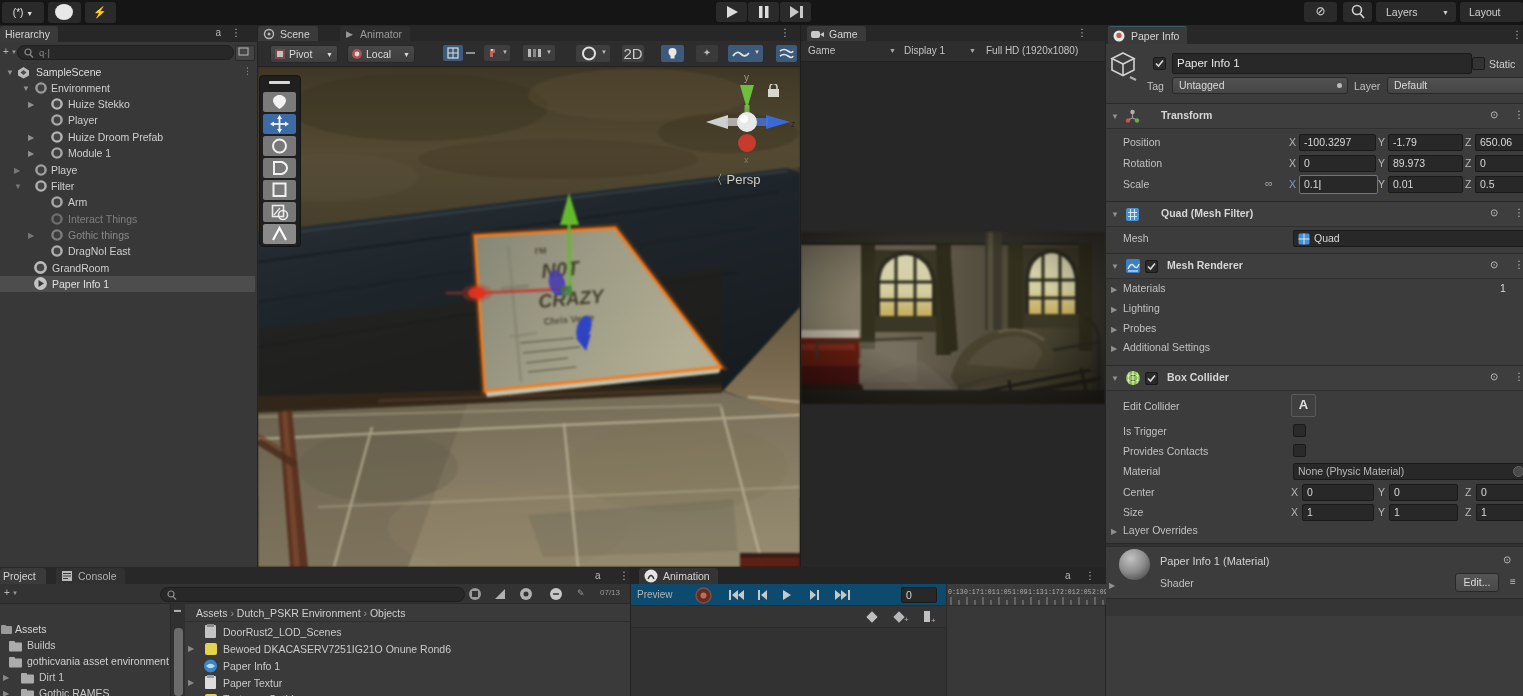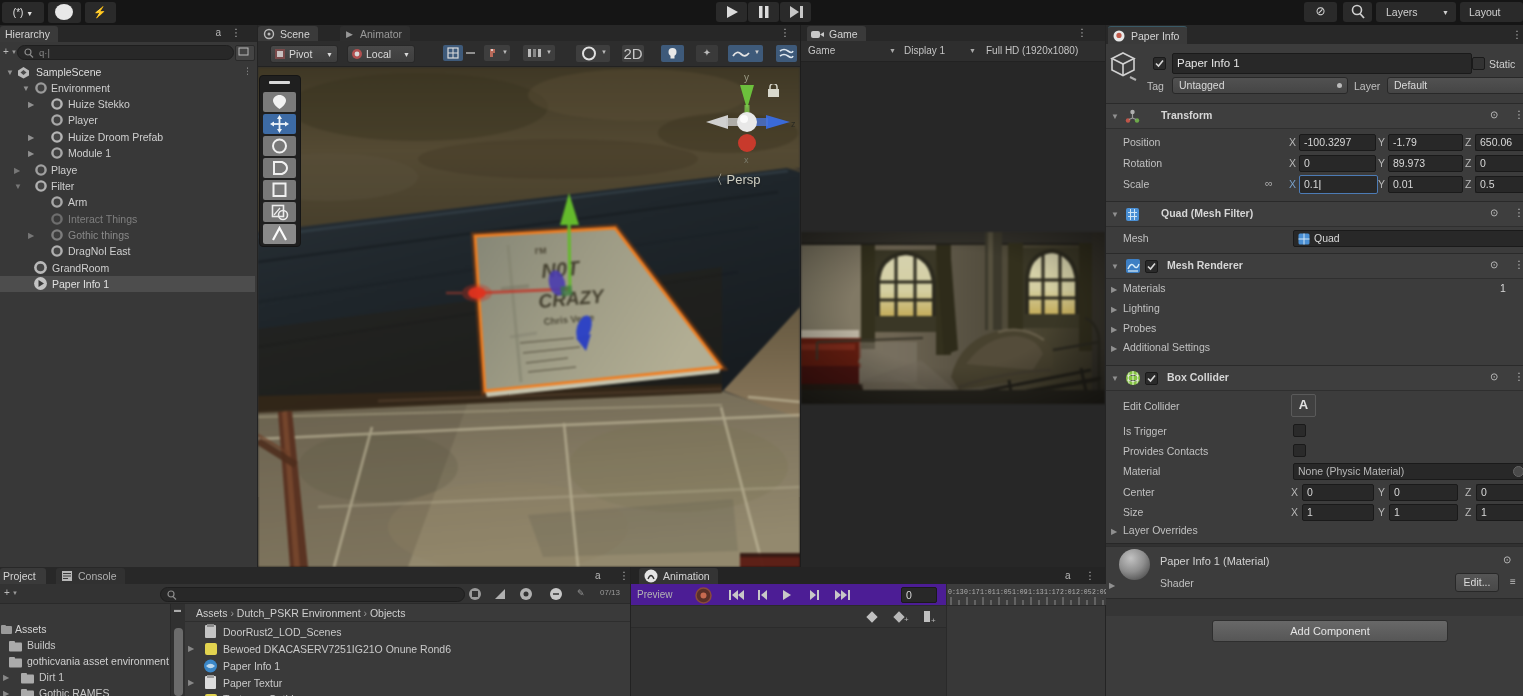--- a/index.html
+++ b/index.html
@@ -763,21 +763,20 @@
       <circle cx="16.5" cy="16.5" r="15.5" fill="url(#sph)"></circle>
     </svg>
     <span class="lbl" style="left:54px;top:530px;font-size:11px;color:#d2d2d2;">Paper Info 1 (Material)</span>
     <span class="ricons" style="left:397px;top:529px;">⊙</span>
     <span class="fold" style="left:3px;top:556px;">▶</span>
     <span class="lbl" style="left:54px;top:552px;">Shader</span>
     <div class="ddown" style="left:349px;top:548px;width:42px;height:17px;line-height:17px;text-align:center;background:linear-gradient(#555,#484848);">Edit...</div>
     <span class="ricons" style="left:404px;top:551px;">≡</span>
     <div class="abs" style="left:0;top:573px;width:418px;height:17px;background:#353535;border-top:1px solid #2a2a2a;"></div>
 
-    <div class="abs" style="left:106px;top:595px;width:236px;height:22px;background:linear-gradient(#686868,#565656);border:1px solid #2e2e2e;border-radius:3px;text-align:center;line-height:21px;color:#e4e4e4;font-size:11px;box-sizing:border-box;">Add Component</div>
   </div>
 </div>
 
 <div id="project">
   <div class="abs" style="left:0;top:567px;width:630px;height:129px;background:#383838;">
     <div class="abs tabbar" style="left:0;top:0;width:630px;height:17px;background:#282828;">
       <div class="tab" style="left:0;height:16px;padding:0 10px 0 3px;">Project</div>
       <div class="tab inactive" style="left:56px;height:16px;padding-left:22px;background:#313131;color:#b0b0b0;">
         <svg width="13" height="12" style="position:absolute;left:5px;top:2px;">
               <rect x="1" y="1" width="10" height="10" fill="#b8b8b8"></rect>
@@ -910,21 +909,21 @@
   <div class="abs" style="left:630px;top:567px;width:475px;height:129px;background:#323232;border-left:1px solid #222;box-sizing:border-box;">
     <div class="abs tabbar" style="left:0;top:0;width:474px;height:17px;background:#242424;">
       <div class="tab" style="left:8px;height:16px;padding-left:24px;background:#343434;">
         <svg width="14" height="14" style="position:absolute;left:5px;top:1px;">
               <circle cx="7" cy="7" r="6.5" fill="#e4e4e4"></circle>
               <path d="M4 10 Q7 3 10 10" fill="none" stroke="#333" stroke-width="1.4"></path>
             </svg>Animation</div>
       <div class="abs" style="left:434px;top:3px;color:#b8b8b8;font-size:10px;">a</div>
       <div class="abs" style="left:454px;top:3px;color:#b8b8b8;font-size:10px;">⋮</div>
     </div>
-    <div class="abs" style="left:0;top:17px;width:474px;height:22px;background:#4c1d95;border-bottom:1px solid #2b2b2b;box-sizing:border-box;">
+    <div class="abs" style="left:0;top:17px;width:474px;height:22px;background:#0c4a6e;border-bottom:1px solid #2b2b2b;box-sizing:border-box;">
       <span class="abs" style="left:6px;top:5px;font-size:10px;color:#b4b4b4;">Preview</span>
       <svg class="abs" style="left:64px;top:3px;" width="17" height="17">
             <circle cx="8.5" cy="8.5" r="7.5" fill="#5a3028"></circle>
             <circle cx="8.5" cy="8.5" r="7.5" fill="none" stroke="#8a4a3a" stroke-width="1.5"></circle>
             <circle cx="8.5" cy="8.5" r="3" fill="#c86a50"></circle>
           </svg>
       <svg class="abs" style="left:96px;top:5px;" width="20" height="12">
             <rect x="2" y="1" width="2" height="10" fill="#c8c8c8"></rect>
             <polygon points="11,1 5,6 11,11" fill="#c8c8c8"></polygon>
             <polygon points="17,1 11,6 17,11" fill="#c8c8c8"></polygon>

